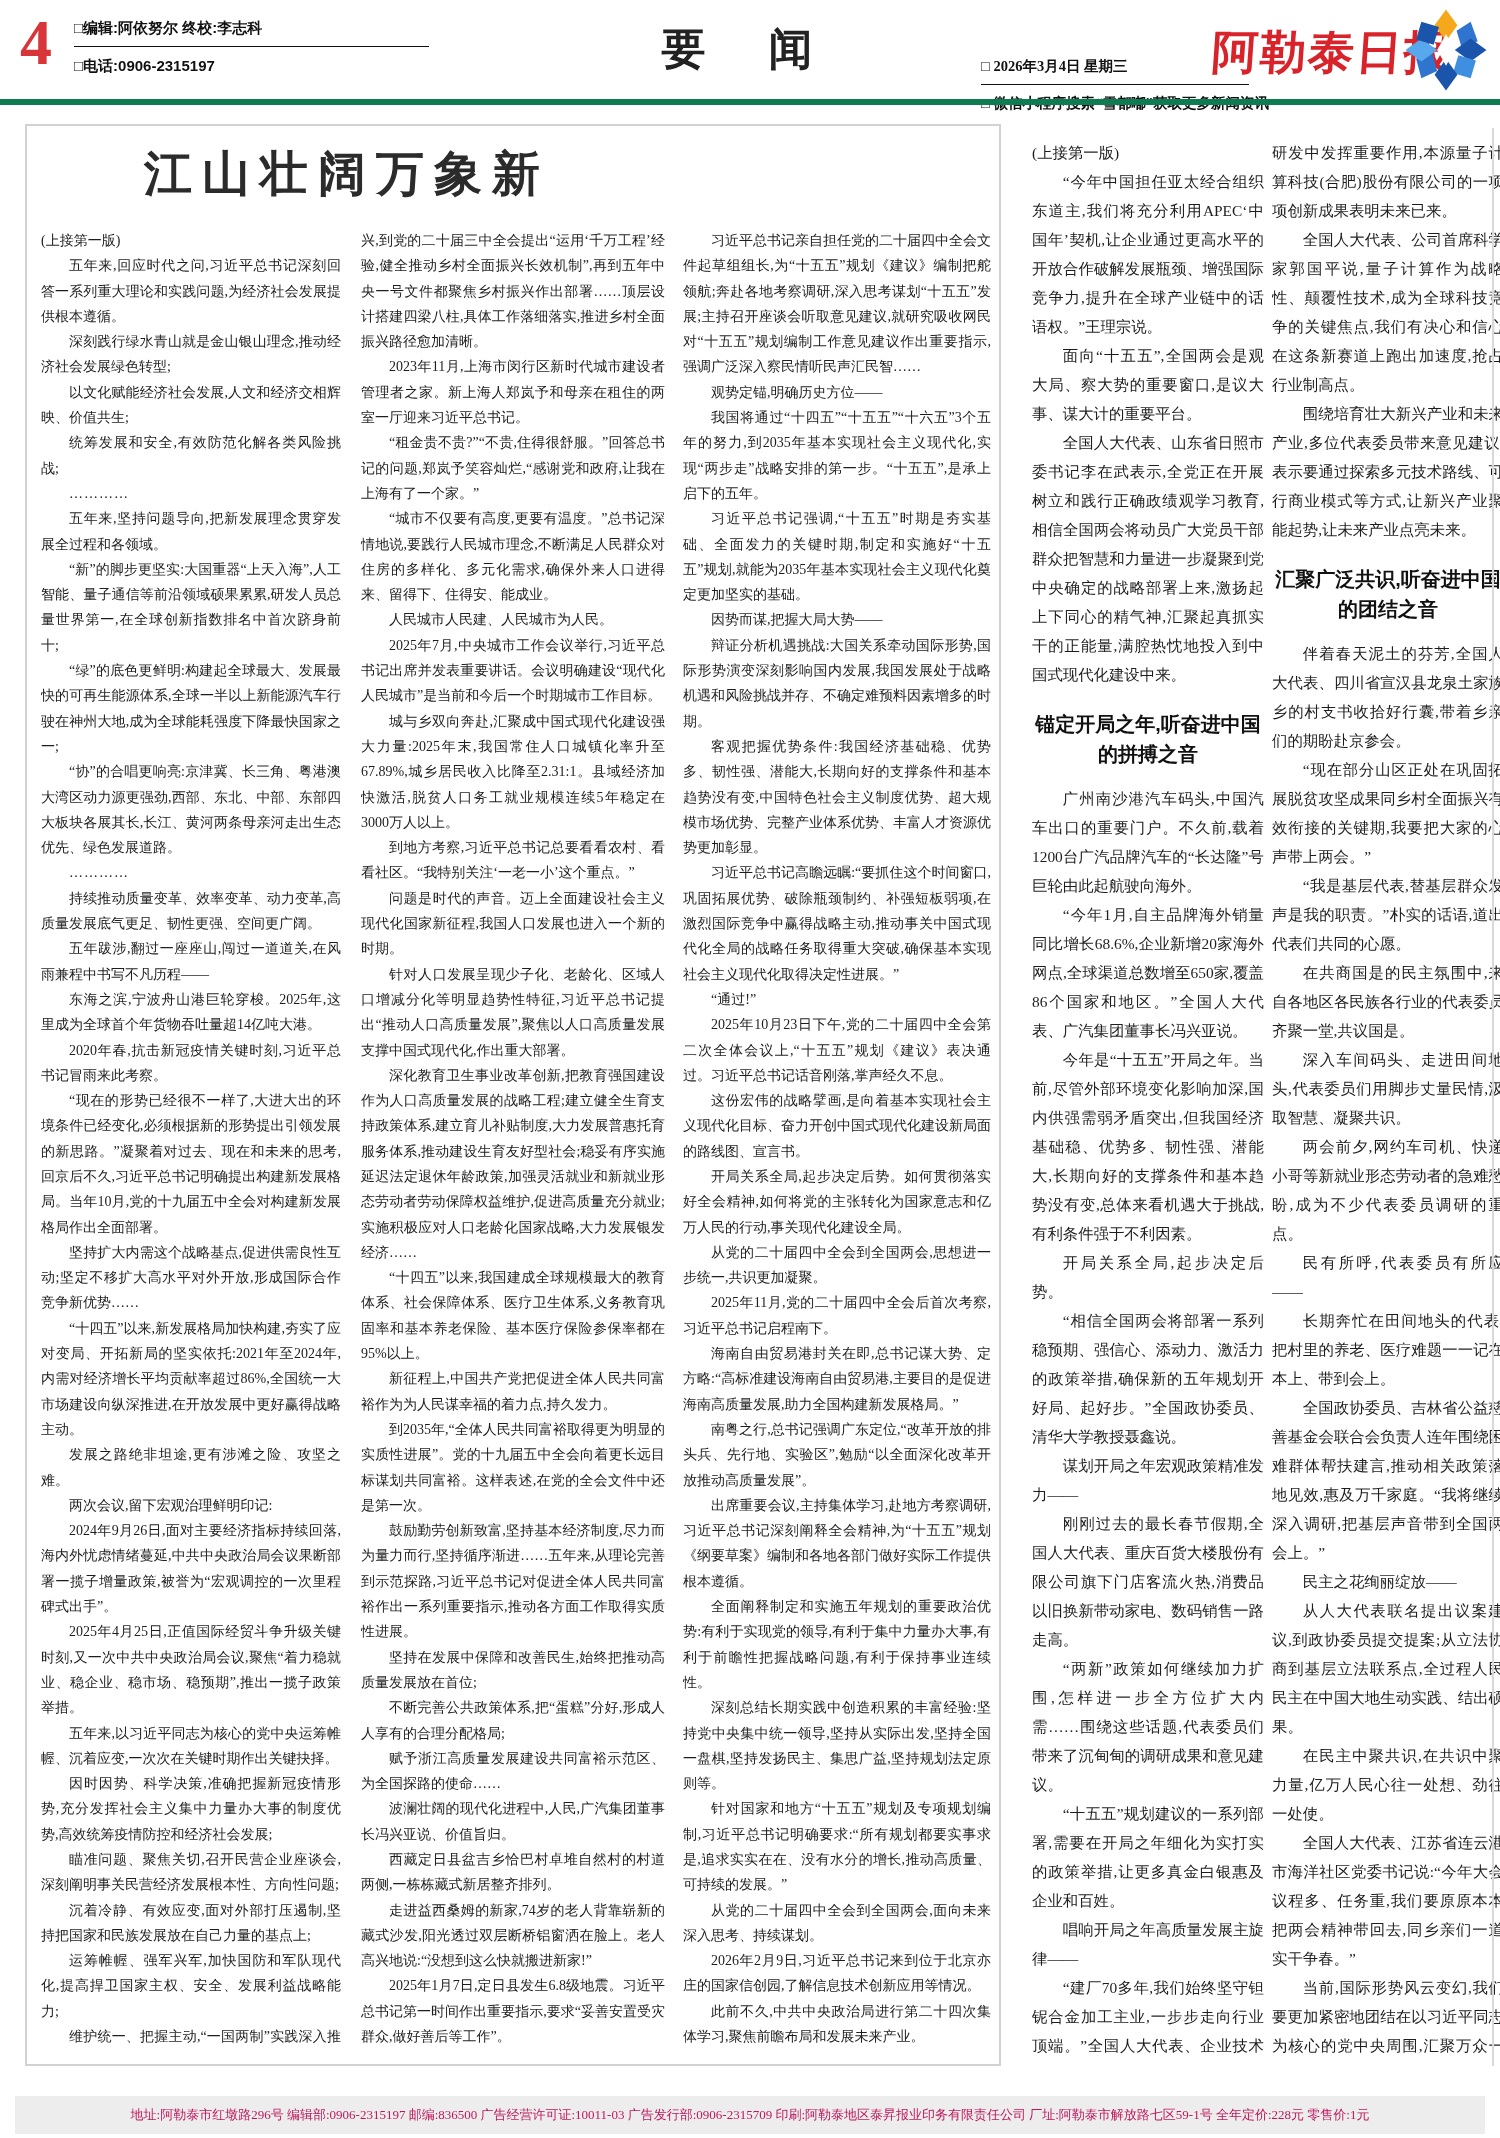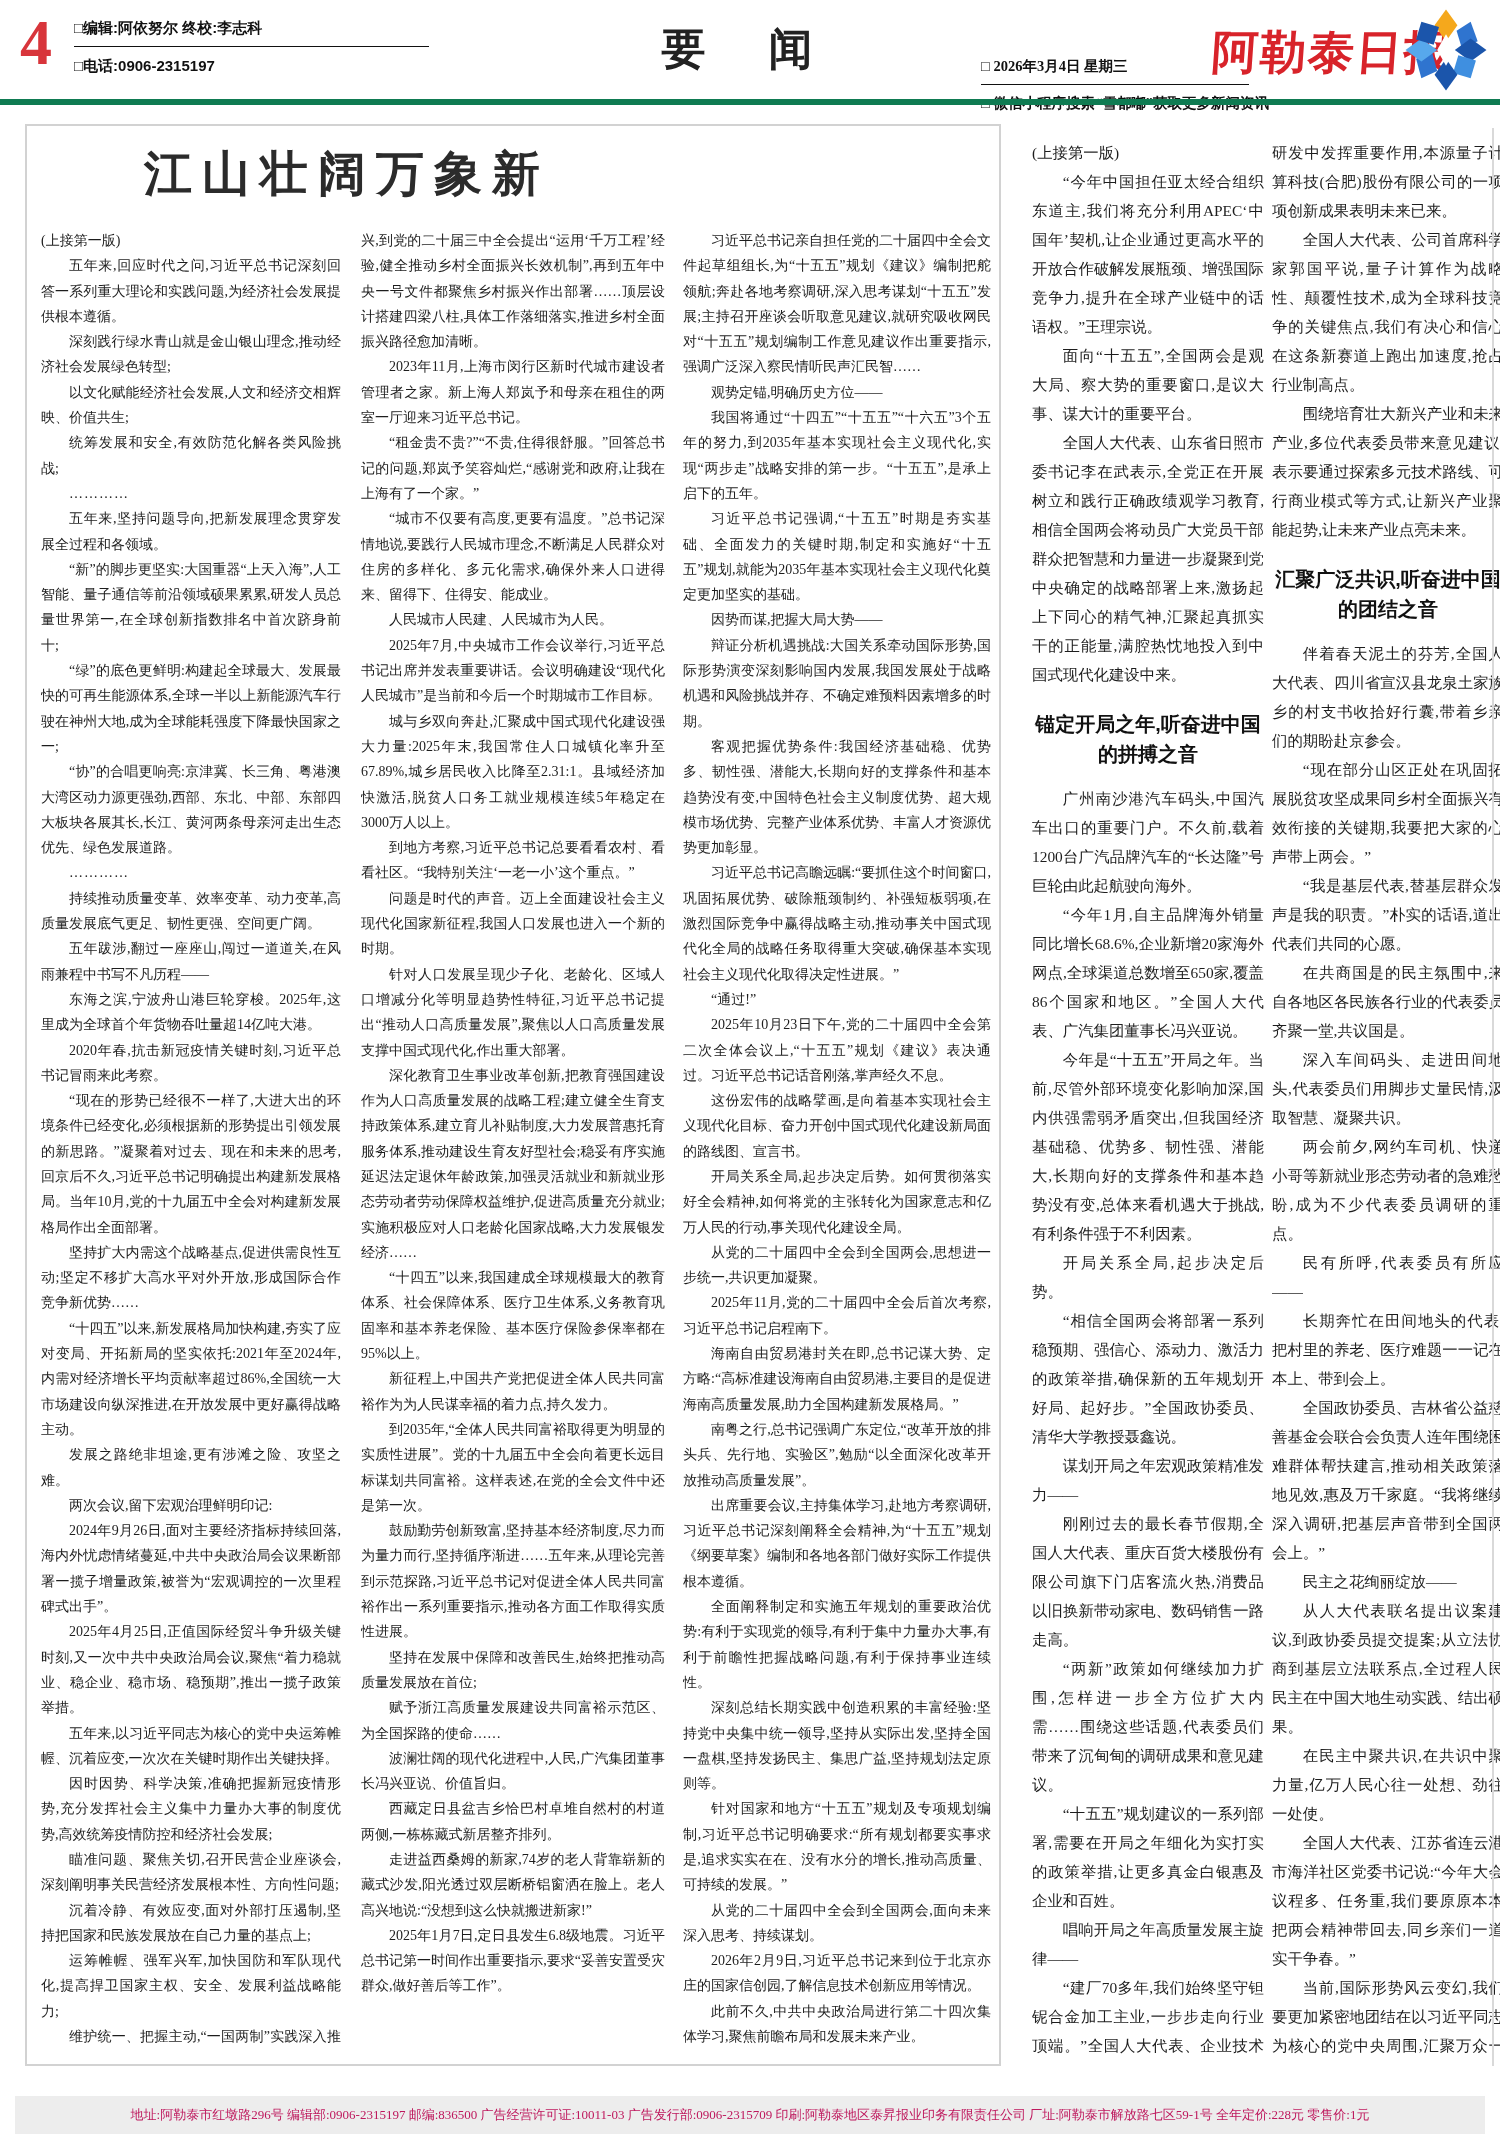--- a/index.html
+++ b/index.html
@@ -120,20 +120,21 @@
       <p class="para s-p">城与乡双向奔赴,汇聚成中国式现代化建设强大力量:2025年末,我国常住人口城镇化率升至67.89%,城乡居民收入比降至2.31:1。县域经济加快激活,脱贫人口务工就业规模连续5年稳定在3000万人以上。</p>
       <p class="para s-p">到地方考察,习近平总书记总要看看农村、看看社区。“我特别关注‘一老一小’这个重点。”</p>
       <p class="para s-p">问题是时代的声音。迈上全面建设社会主义现代化国家新征程,我国人口发展也进入一个新的时期。</p>
       <p class="para s-p">针对人口发展呈现少子化、老龄化、区域人口增减分化等明显趋势性特征,习近平总书记提出“推动人口高质量发展”,聚焦以人口高质量发展支撑中国式现代化,作出重大部署。</p>
       <p class="para s-p">深化教育卫生事业改革创新,把教育强国建设作为人口高质量发展的战略工程;建立健全生育支持政策体系,建立育儿补贴制度,大力发展普惠托育服务体系,推动建设生育友好型社会;稳妥有序实施延迟法定退休年龄政策,加强灵活就业和新就业形态劳动者劳动保障权益维护,促进高质量充分就业;实施积极应对人口老龄化国家战略,大力发展银发经济……</p>
       <p class="para s-p">“十四五”以来,我国建成全球规模最大的教育体系、社会保障体系、医疗卫生体系,义务教育巩固率和基本养老保险、基本医疗保险参保率都在95%以上。</p>
       <p class="para s-p">新征程上,中国共产党把促进全体人民共同富裕作为为人民谋幸福的着力点,持久发力。</p>
       <p class="para s-p">到2035年,“全体人民共同富裕取得更为明显的实质性进展”。党的十九届五中全会向着更长远目标谋划共同富裕。这样表述,在党的全会文件中还是第一次。</p>
       <p class="para s-p">鼓励勤劳创新致富,坚持基本经济制度,尽力而为量力而行,坚持循序渐进……五年来,从理论完善到示范探路,习近平总书记对促进全体人民共同富裕作出一系列重要指示,推动各方面工作取得实质性进展。</p>
       <p class="para s-p">坚持在发展中保障和改善民生,始终把推动高质量发展放在首位;</p>
+      <p class="para s-p">不断完善公共政策体系,把“蛋糕”分好,形成人人享有的合理分配格局;</p>
       <p class="para s-p">赋予浙江高质量发展建设共同富裕示范区、为全国探路的使命……</p>
       <p class="para s-p">波澜壮阔的现代化进程中,人民,广汽集团董事长冯兴亚说、价值旨归。</p>
       <p class="para s-p">西藏定日县盆吉乡恰巴村卓堆自然村的村道两侧,一栋栋藏式新居整齐排列。</p>
       <p class="para s-p">走进益西桑姆的新家,74岁的老人背靠崭新的藏式沙发,阳光透过双层断桥铝窗洒在脸上。老人高兴地说:“没想到这么快就搬进新家!”</p>
       <p class="para s-p">2025年1月7日,定日县发生6.8级地震。习近平总书记第一时间作出重要指示,要求“妥善安置受灾群众,做好善后等工作”。</p>
     </div>
   <div class="main-col" id="mcol3">
       <p class="para s-p">习近平总书记亲自担任党的二十届四中全会文件起草组组长,为“十五五”规划《建议》编制把舵领航;奔赴各地考察调研,深入思考谋划“十五五”发展;主持召开座谈会听取意见建议,就研究吸收网民对“十五五”规划编制工作意见建议作出重要指示,强调广泛深入察民情听民声汇民智……</p>
       <p class="para s-p">观势定锚,明确历史方位——</p>
       <p class="para s-p">我国将通过“十四五”“十五五”“十六五”3个五年的努力,到2035年基本实现社会主义现代化,实现“两步走”战略安排的第一步。“十五五”,是承上启下的五年。</p>

